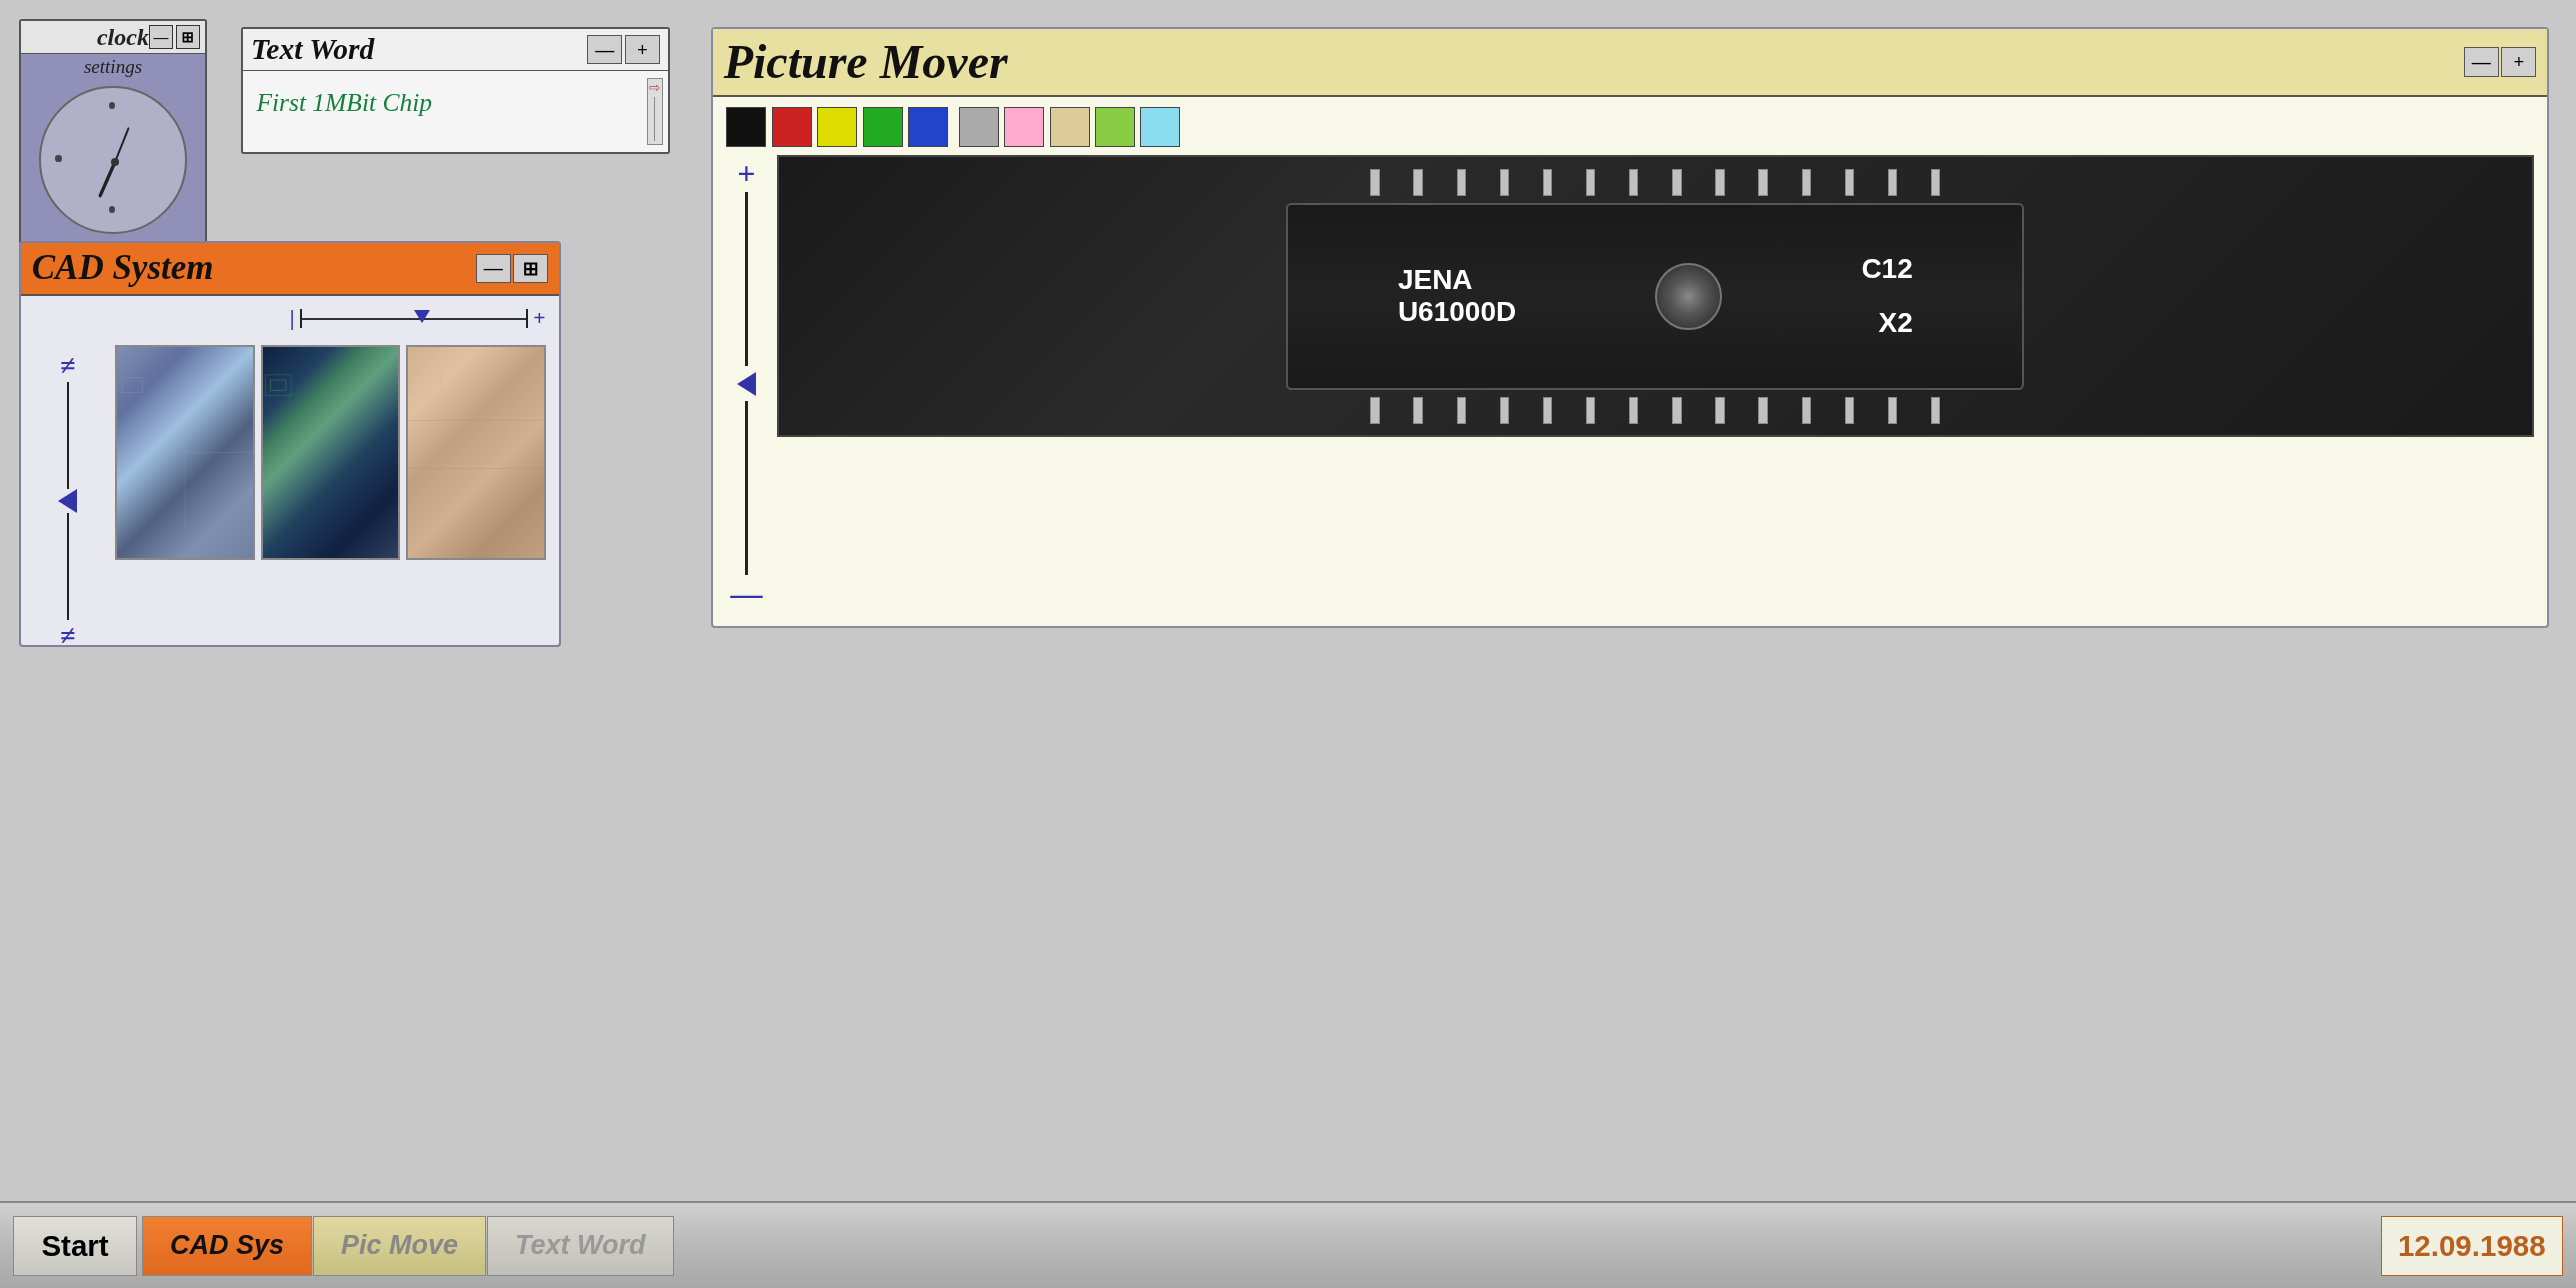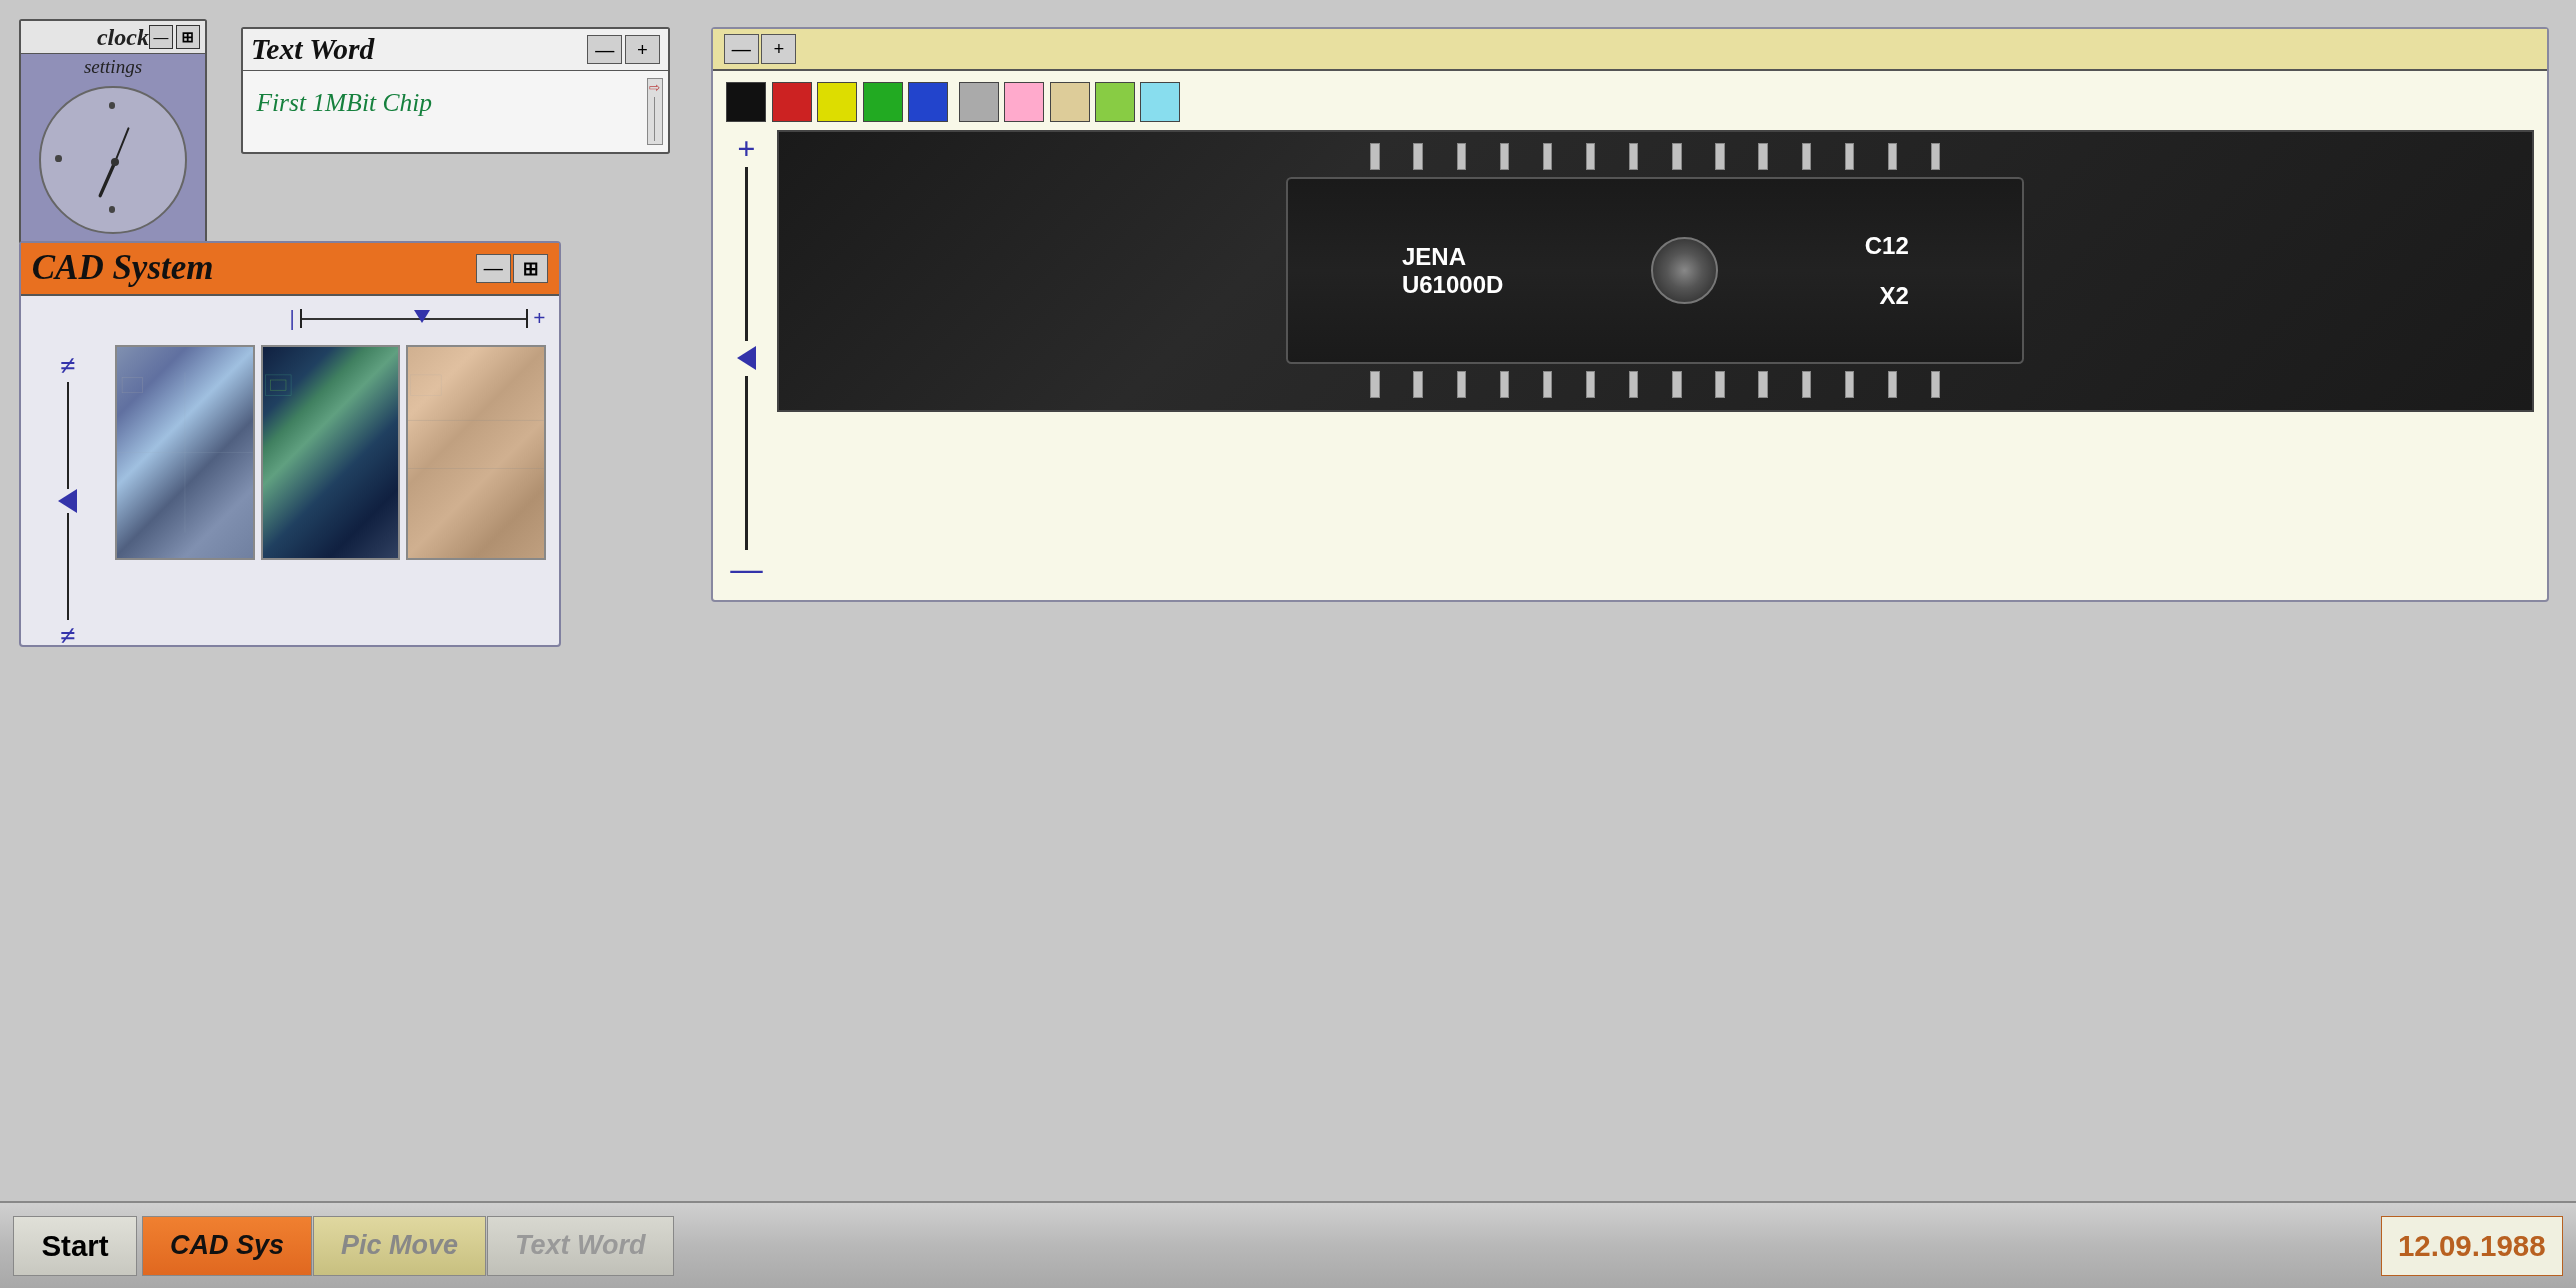--- a/index.html
+++ b/index.html
@@ -353,21 +353,21 @@
       border: 1.3px solid #555;
       border-radius: 5.4px;
       display: flex;
       align-items: center;
       justify-content: space-around;
       padding: 0 27px;
     }
     .chip-text {
       color: white;
       font-weight: bold;
-      font-size: 24px;
+      font-size: 28px;
       font-family: Arial, sans-serif;
       text-align: center;
     }
     .chip-lens {
       width: 67px;
       height: 67px;
       border-radius: 50%;
       background: radial-gradient(circle, #888 0%, #555 40%, #333 80%);
       border: 2px solid #777;
     }
@@ -555,20 +555,21 @@
           <line x1="0" y1="60%" x2="100%" y2="60%" stroke="#888" stroke-width="1" opacity="0.4"></line>
           <rect x="5" y="5" width="60" height="40" fill="none" stroke="#aaa" stroke-width="1" opacity="0.3"></rect>
         </svg>
       </div>
     </div>
   </div>
 </div>
 
 <div class="picmover-widget">
   <div class="picmover-titlebar">
+    <span class="picmover-title">Picture Mover</span>
     <div class="win-btns">
       <div class="win-btn-sm">—</div>
       <div class="win-btn-sm">+</div>
     </div>
   </div>
   <div class="picmover-content">
 
     <div class="color-palette">
       <div class="color-swatch" style="background:#111111;"></div>
       <div class="color-swatch" style="background:#cc2222;"></div>

